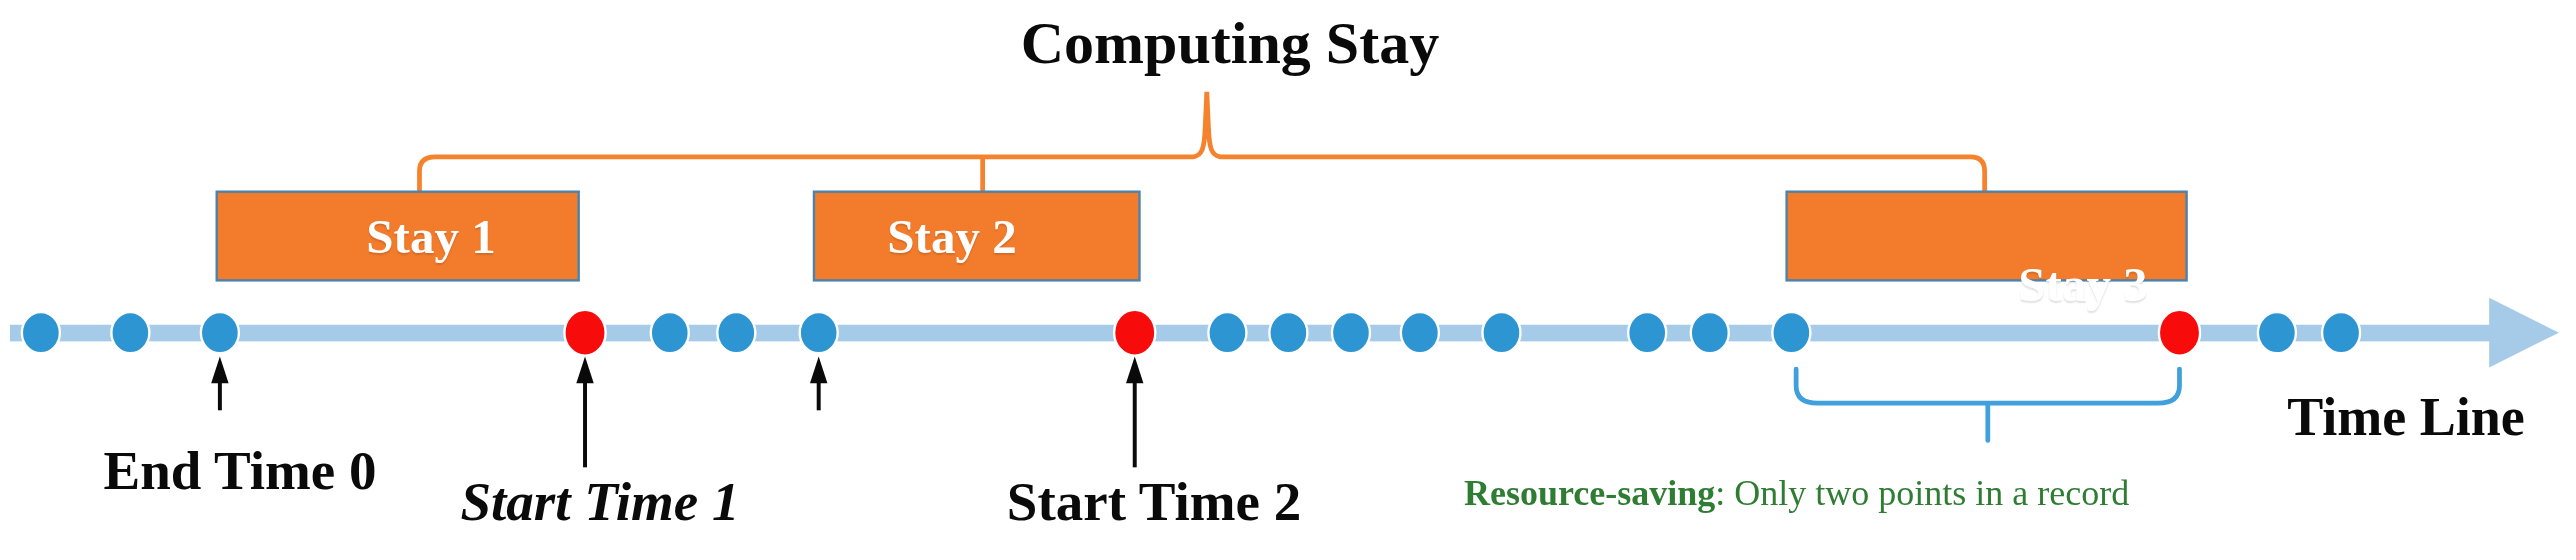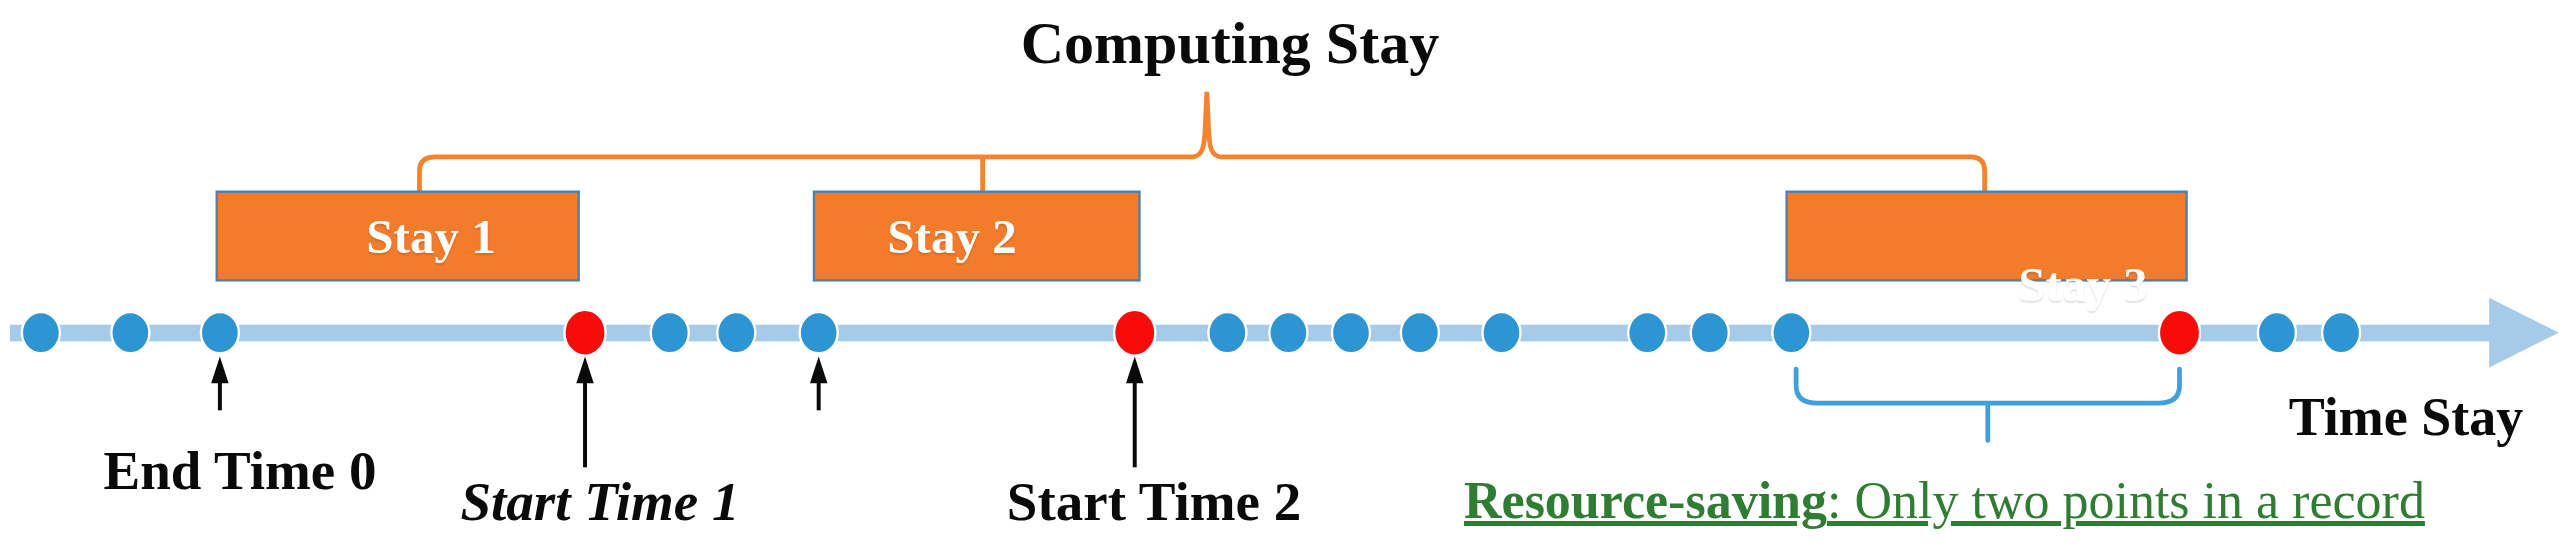--- a/index.html
+++ b/index.html
@@ -27,25 +27,24 @@
     position:absolute;
     color:#ffffff;
     font-size:49px;
     font-weight:bold;
     line-height:89px;
     text-align:center;
     text-shadow:0 1.6px 1.6px rgba(0,0,0,0.12);
   }
   .note-label{
     position:absolute;
-    font-size:52px;
+    font-size:36px;
     line-height:1;
     white-space:nowrap;
     color:var(--green,#2F7D33);
-    text-decoration:underline;
   }
   .note-label .note-bold{font-weight:bold;}
   .note-label .note-rest{font-weight:normal;}
 </style>
 </head>
 <body>
 
 <div class="stage" style="--orange-line: #F5822D; --box-fill: #F27B2C; --box-border: #4A83AE; --bar: #A6CBE8; --brace: #3FA0DB; --green: #2F7D33; --text: #0A0A0A;">
 
   <svg width="2576" height="560" viewBox="0 0 3251 707">
@@ -113,18 +112,18 @@
   <div class="label centered title-label" style="left:1230px;top:12.7px;">Computing Stay</div>
 
   <div class="stay-label" style="left:216px;top:192px;width:430px;">Stay 1</div>
   <div class="stay-label" style="left:814px;top:192px;width:276px;">Stay 2</div>
   <div class="stay-label" style="left:1883px;top:192px;width:400px;margin-top:48px;">Stay 3</div>
 
   <div class="label centered time-label" style="left:240px;top:417px;margin-top:26px;">End Time 0</div>
   <div class="label centered time-label" style="left:600px;top:474px;font-style:italic;">Start Time 1</div>
   <div class="label centered time-label" style="left:1154px;top:474px;">Start Time 2</div>
 
-  <div class="label centered timeline-label" style="left:2406px;top:390px;">Time Stay</div>
+  <div class="label centered timeline-label" style="left:2406px;top:390px;">Time Line</div>
 
   <div class="note-label" style="left:1464px;top:475px;"><span class="note-bold">Resource-saving</span><span class="note-rest">: Only two points in a record</span></div>
 
 </div>
 
 
 </body></html>

